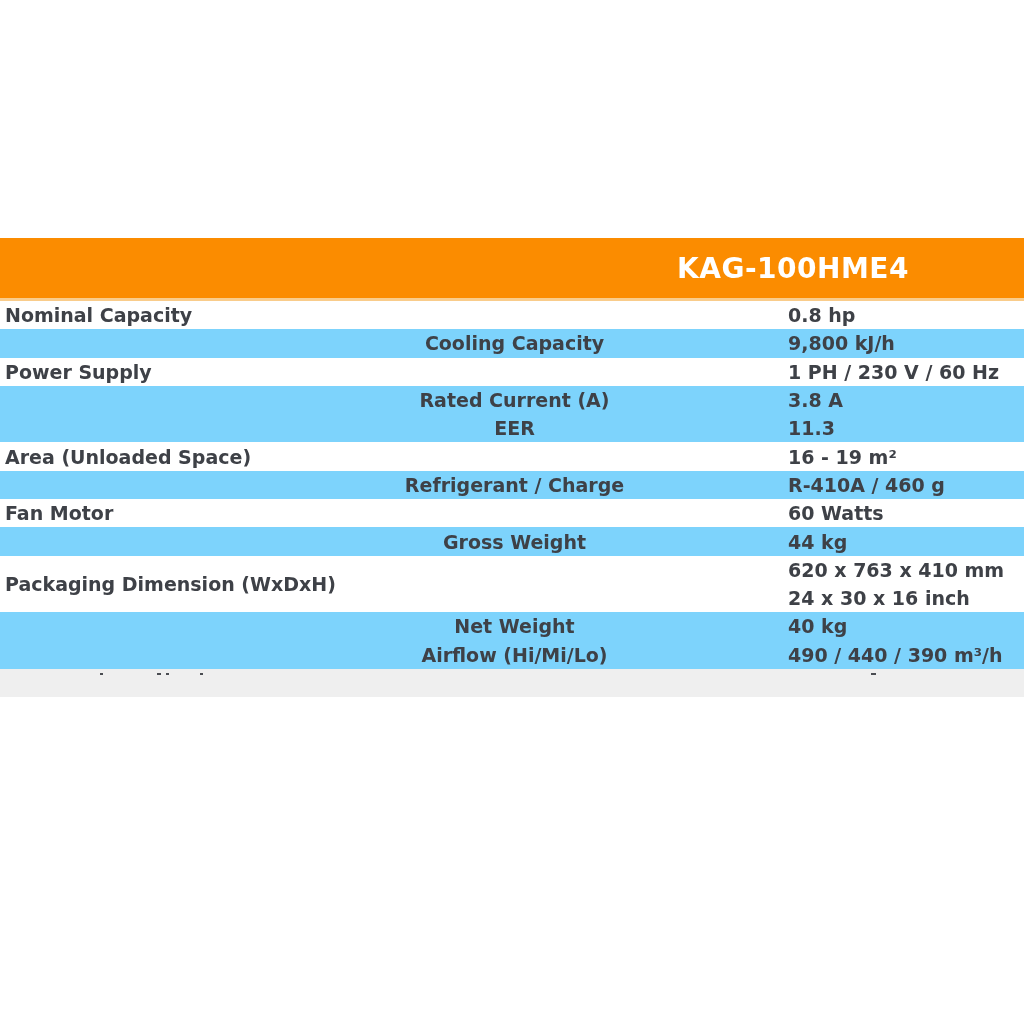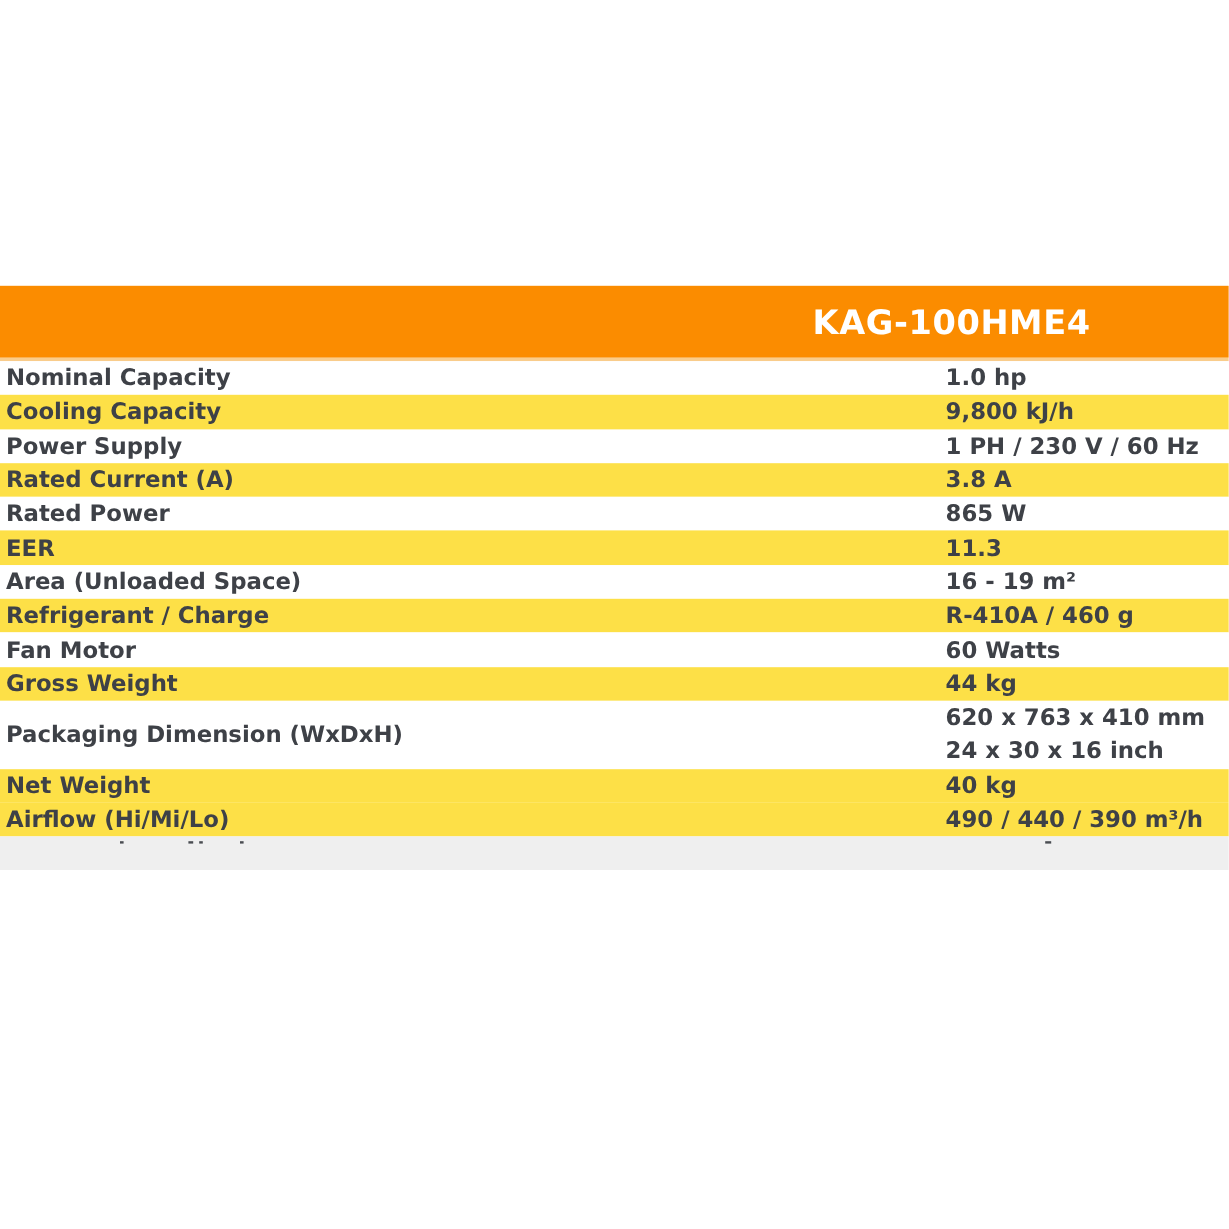--- a/index.html
+++ b/index.html
@@ -44,21 +44,21 @@
   .row {
     position: relative;
     display: flex;
     align-items: center;
     height: 28.3px;
     color: #3E4147;
     font-size: 19px;
     font-weight: bold;
     background: #ffffff;
   }
-  .row.alt { background: #fde047; }
+  .row.alt { background: #7dd3fc; justify-content: center; }
   .row.double { height: 56.6px; }
   .label {
     padding-left: 5px;
     white-space: nowrap;
   }
   .val {
     position: absolute;
     left: 788px;
     top: 0;
     height: 100%;
@@ -104,42 +104,38 @@
 
 <div class="spec-table">
 
   <div class="model-header">
     <div class="model-name">KAG-100HME4</div>
   </div>
   <div class="header-divider"></div>
 
   <div class="row">
     <span class="label">Nominal Capacity</span>
-    <span class="val">1.0 hp</span>
+    <span class="val">0.8 hp</span>
   </div>
 
   <div class="row alt">
     <span class="label">Cooling Capacity</span>
     <span class="val">9,800 kJ/h</span>
   </div>
 
   <div class="row">
     <span class="label">Power Supply</span>
     <span class="val">1 PH / 230 V / 60 Hz</span>
   </div>
 
   <div class="row alt">
     <span class="label">Rated Current (A)</span>
     <span class="val">3.8 A</span>
   </div>
 
-  <div class="row">
-    <span class="label">Rated Power</span>
-    <span class="val">865 W</span>
-  </div>
 
   <div class="row alt">
     <span class="label">EER</span>
     <span class="val">11.3</span>
   </div>
 
   <div class="row">
     <span class="label">Area (Unloaded Space)</span>
     <span class="val">16 - 19 m²</span>
   </div>

